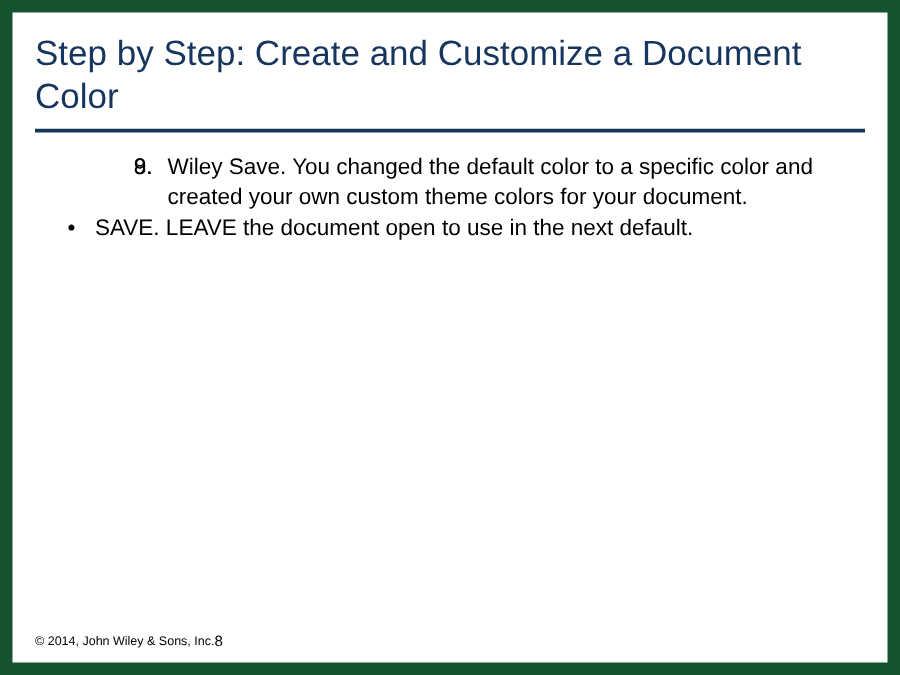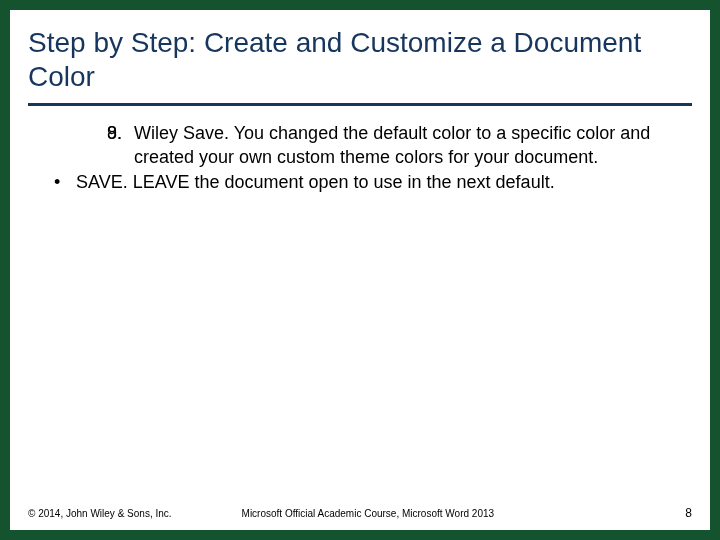--- a/index.html
+++ b/index.html
@@ -108,17 +108,16 @@
         </ol>
       </li>
       <li class="bulleted">
         <span class="bold">SAVE. LEAVE</span><span> the document open to use in the next default.</span>
       </li>
     </ul>
   </div>
 
   <div class="footer">
     <span class="copyright">© 2014, John Wiley &amp; Sons, Inc.</span>
-    <span class="course">Microsoft Official Academic Course, Microsoft Word 2013</span>
     <span class="pagenum">8</span>
   </div>
 
 </div>
 
 </body></html>

